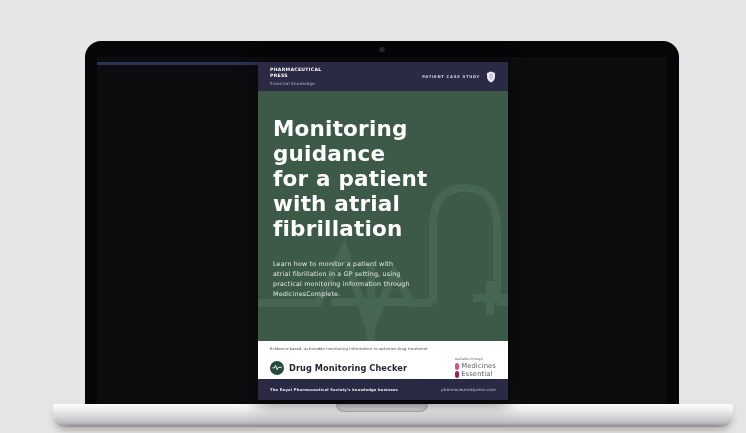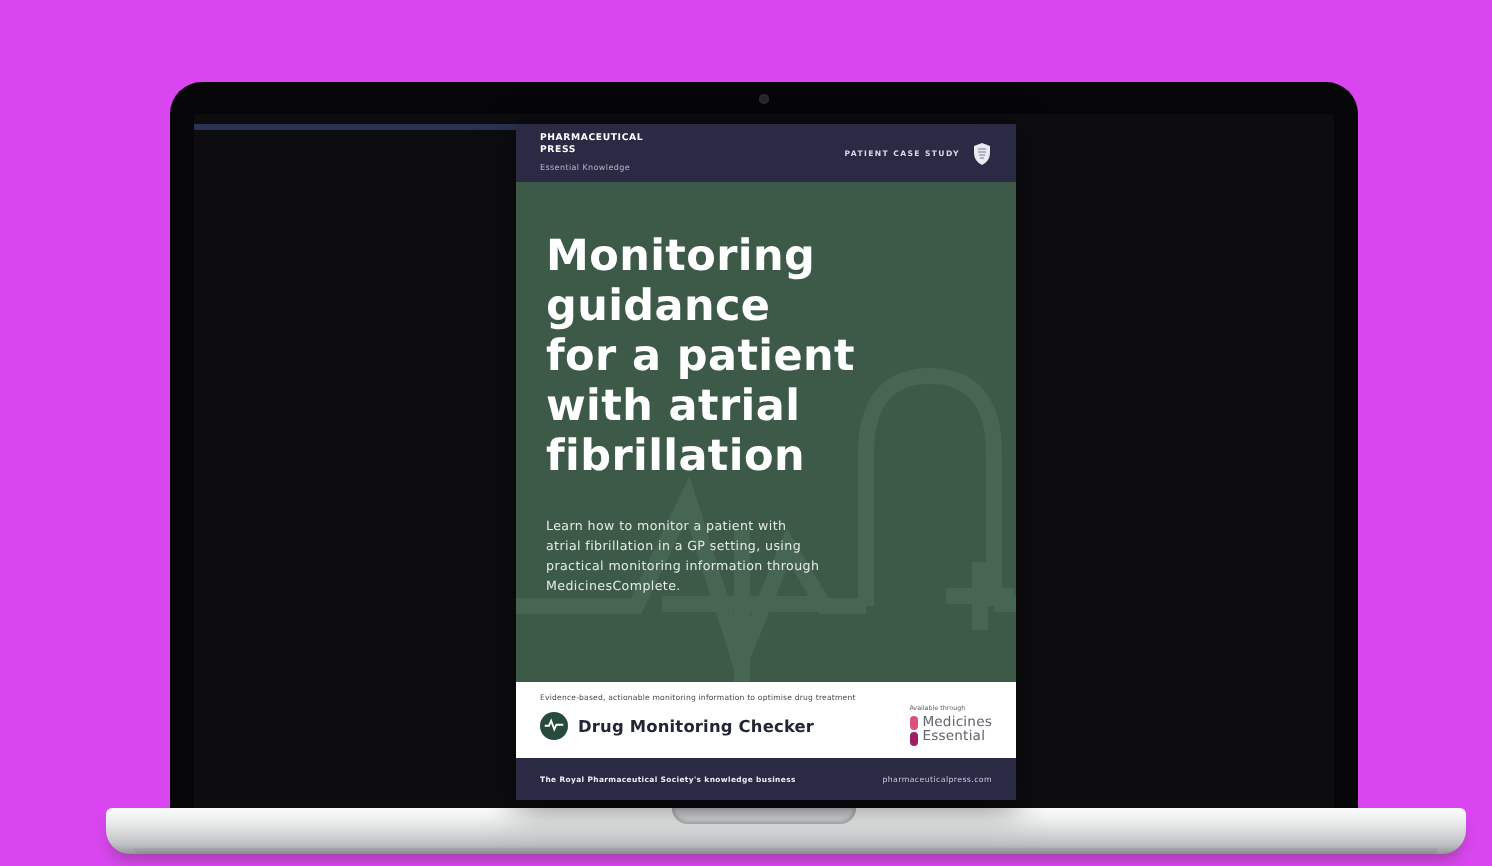--- a/index.html
+++ b/index.html
@@ -1,19 +1,19 @@
 <!DOCTYPE html>
 <html><head>
 <meta charset="utf-8">
 <style>
   * { margin:0; padding:0; box-sizing:border-box; }
   html,body { width:746px; height:433px; }
   .stage {
     position:relative; width:746px; height:433px; overflow:hidden;
-    background:#d946ef;
+    background:#e5e5e5;
     font-family:"DejaVu Sans","Liberation Sans",sans-serif;
   }
 
   
   .laptop-screen {
     position:absolute; left:85px; top:41px; width:594px; height:363px;
     background:#060608; border-radius:16px 16px 0 0;
   }
   .screen-display {
     position:absolute; left:12px; top:16px; right:12px; bottom:0;
@@ -72,31 +72,31 @@
   }
   .hero-sub {
     position:relative; margin:17px 0 0 15px;
     font-size:6.3px; color:#e4eae5; line-height:1.62;
     letter-spacing:.2px; white-space:pre-line;
   }
 
   
   .doc-promo { flex:0 0 38px; background:#ffffff; padding:5px 12px 0 12px; }
   .promo-tagline { font-size:3.8px; color:#46464f; letter-spacing:.1px; }
-  .promo-row { display:flex; justify-content:space-between; align-items:center; margin-top:1px; }
+  .promo-row { display:flex; justify-content:space-between; align-items:center; margin-top:6px; }
   .product { display:flex; align-items:center; gap:5px; }
   .product-icon {
     width:14px; height:14px; border-radius:50%;
     display:flex; align-items:center; justify-content:center;
   }
   .product-icon svg { width:10px; height:7px; display:block; }
   .product-name { font-size:8.2px; font-weight:700; color:#212733; letter-spacing:.1px; }
   .brand { display:flex; flex-direction:column; align-items:flex-start; }
   .available { font-size:3.2px; color:#5c6066; margin-bottom:2px; }
-  .brand-row { display:flex; align-items:flex-start; gap:2px; }
+  .brand-row { display:flex; align-items:flex-end; gap:2px; }
   .pills { display:flex; flex-direction:column; gap:1px; }
   .pill { width:4.5px; height:7px; border-radius:2.5px; }
   .brand-text { font-size:6.8px; color:#5e646a; line-height:1.08; letter-spacing:.1px; }
 
   
   .doc-footer {
     flex:0 0 21px;
     display:flex; justify-content:space-between; align-items:center;
     padding:0 12px;
   }

